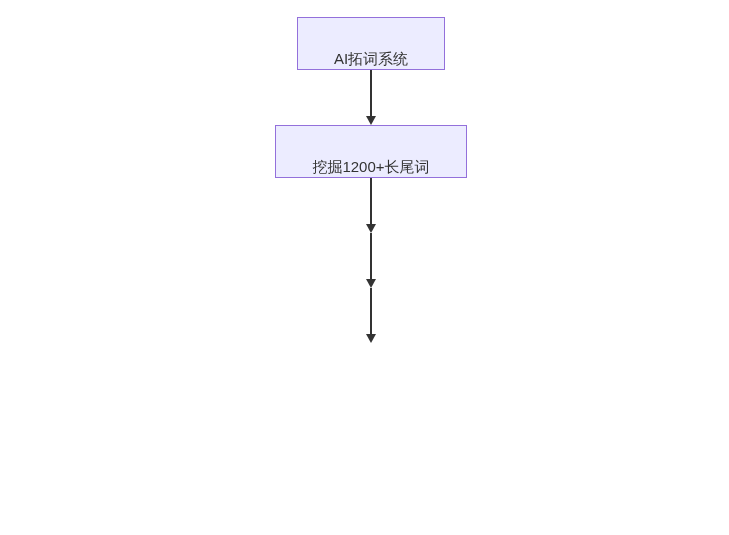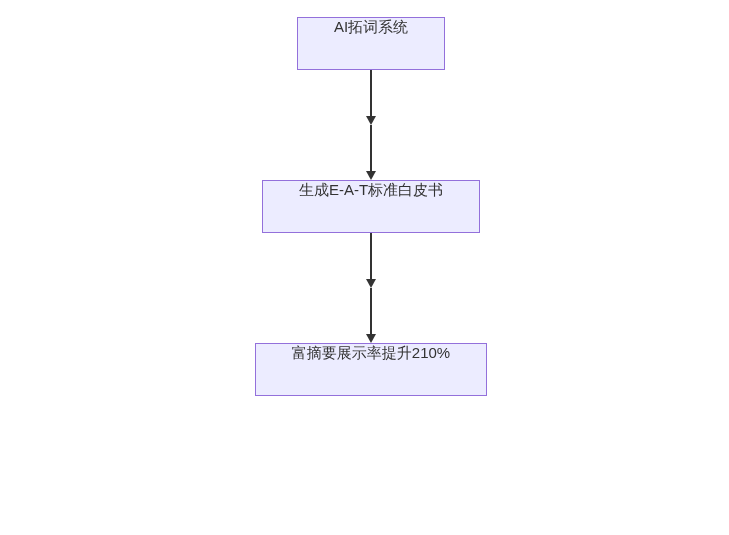--- a/index.html
+++ b/index.html
@@ -27,21 +27,21 @@
   .flowchart > * {
     margin-left: 13px;
   }
   .node {
     background: #ececff;
     border: 1px solid #9370db;
     color: #333333;
     font-size: 15px;
     height: 53px;
     display: flex;
-    align-items: flex-start;
+    align-items: flex-end;
     justify-content: center;
     padding: 0 36px;
     box-sizing: border-box;
     white-space: nowrap;
   }
   .connector {
     height: 55px;
     width: 12px;
     display: flex;
     flex-direction: column;
@@ -67,38 +67,35 @@
 
   <div class="node">
     <span>AI拓词系统</span>
   </div>
 
   <div class="connector">
     <div class="line"></div>
     <div class="arrowhead"></div>
   </div>
 
-
-  <div class="connector">
-    <div class="line"></div>
-    <div class="arrowhead"></div>
-  </div>
-
   <div class="node">
-    <span>生成E-A-T标准白皮书</span>
+    <span>挖掘1200+长尾词</span>
   </div>
 
   <div class="connector">
     <div class="line"></div>
     <div class="arrowhead"></div>
   </div>
 
 
   <div class="connector">
     <div class="line"></div>
     <div class="arrowhead"></div>
   </div>
 
-  <div class="node">
-    <span>富摘要展示率提升210%</span>
+
+  <div class="connector">
+    <div class="line"></div>
+    <div class="arrowhead"></div>
   </div>
+
 
 </div>
 
 </body></html>

